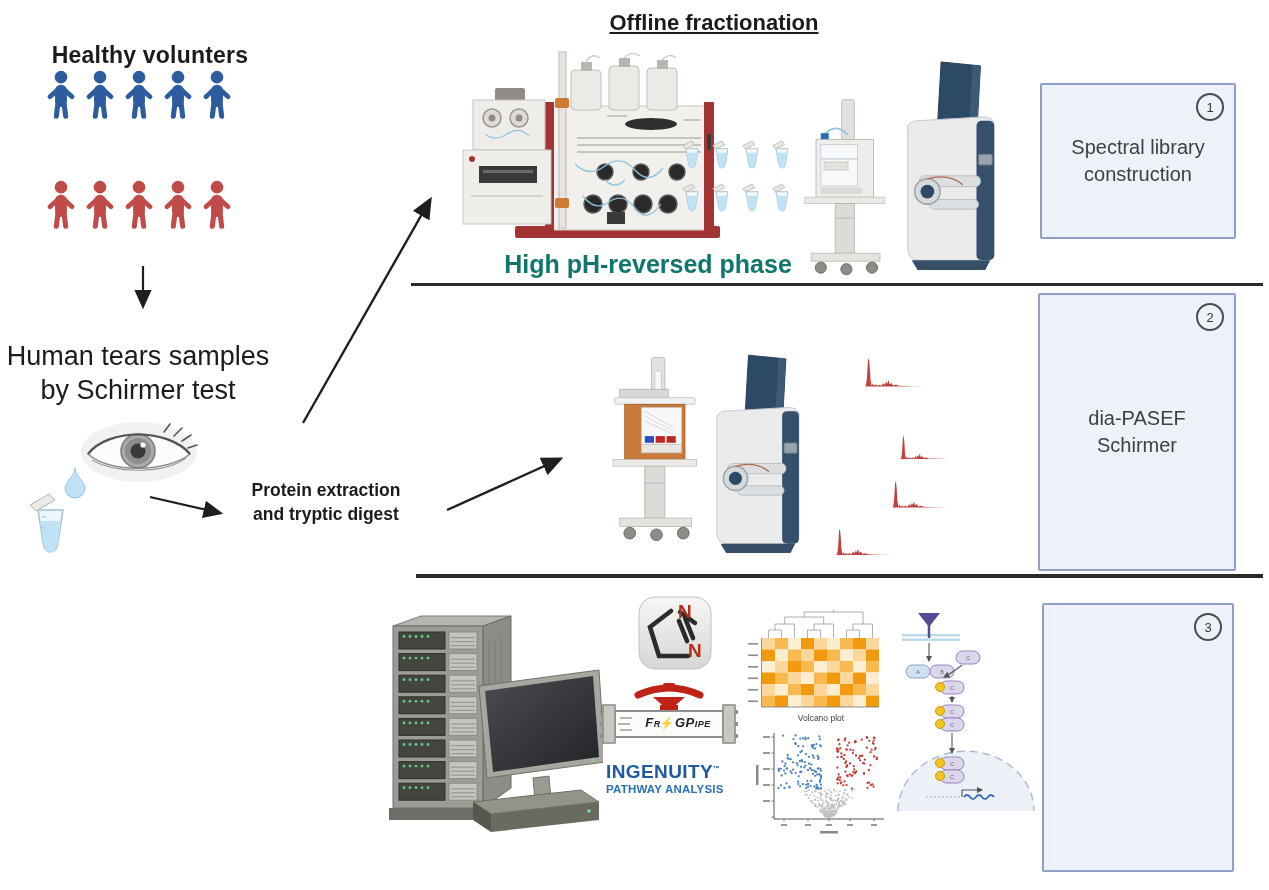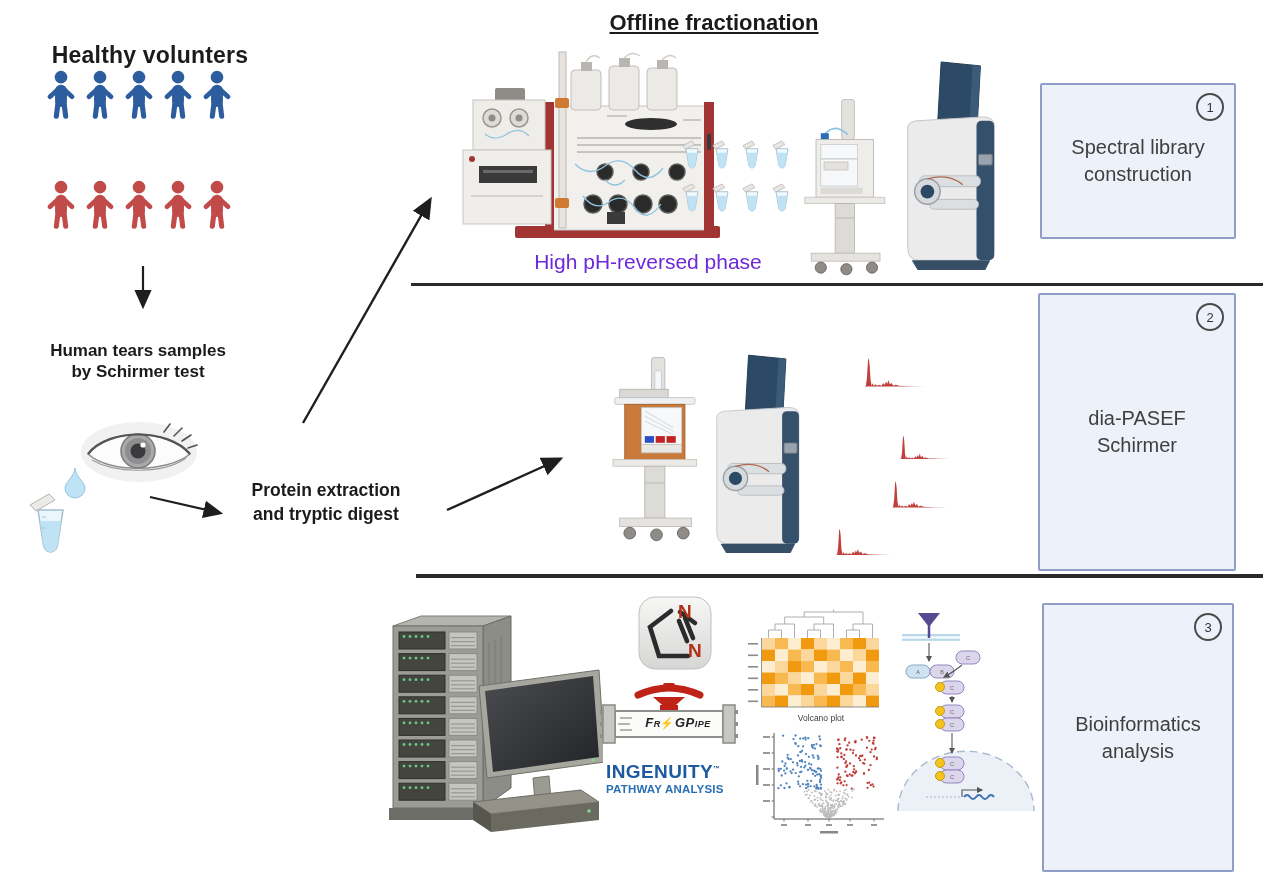--- a/index.html
+++ b/index.html
@@ -9,30 +9,30 @@
   .prelines{white-space:pre-line;}
   .ctr{text-align:center;}
 
   .cohort-title{font-size:23px;font-weight:800;letter-spacing:.2px;}
   #healthy-title{left:28px;top:42px;width:244px;}
   #allergy-title{left:28px;top:150px;width:244px;}
   .person-row{display:flex;gap:5px;}
   #healthy-row{left:44px;top:70px;}
   #allergy-row{left:44px;top:180px;}
 
-  #tears-label{left:2px;top:340px;width:272px;font-size:17px;font-weight:700;line-height:1.25;}
+  #tears-label{left:2px;top:340px;width:272px;font-size:27px;font-weight:400;line-height:1.25;}
   #protein-label{left:233px;top:479px;width:186px;font-size:17.5px;font-weight:800;line-height:1.35;}
 
   #eye-art{left:78px;top:418px;}
   #tear-drop{left:62px;top:466px;}
   #sample-tube{left:28px;top:490px;}
 
   .section-title{font-size:22px;font-weight:800;}
   #fractionation-title{left:564px;top:10px;width:300px;text-decoration:underline;}
-  #fractionation-method{left:478px;top:250px;width:340px;font-size:21px;font-weight:400;color:#6d28d9;}
+  #fractionation-method{left:478px;top:250px;width:340px;font-size:25px;font-weight:700;color:#0f766e;}
   #dia-title{left:560px;top:307px;width:330px;}
 
   #hplc-art{left:455px;top:46px;}
   #fraction-tubes{left:680px;top:140px;width:122px;display:flex;flex-wrap:wrap;gap:10px 6px;}
   #lc-cart-top{left:800px;top:98px;}
   #ms-top{left:890px;top:60px;}
   #lc-cart-dia{left:608px;top:352px;}
   #ms-dia{left:700px;top:352px;}
 
   .divider{background:#2a2a2a;}
@@ -1199,17 +1199,15 @@
     <div class="step-label prelines">Spectral library
 construction</div>
   </div>
   <div class="abs step-box" id="step-box-2">
     <div class="step-num">2</div>
     <div class="step-label prelines">dia-PASEF
 Schirmer</div>
   </div>
   <div class="abs step-box" id="step-box-3">
     <div class="step-num">3</div>
-    <div class="step-label prelines">Bioinformatics
-analysis</div>
   </div>
 
 </div>
 
 </body></html>

